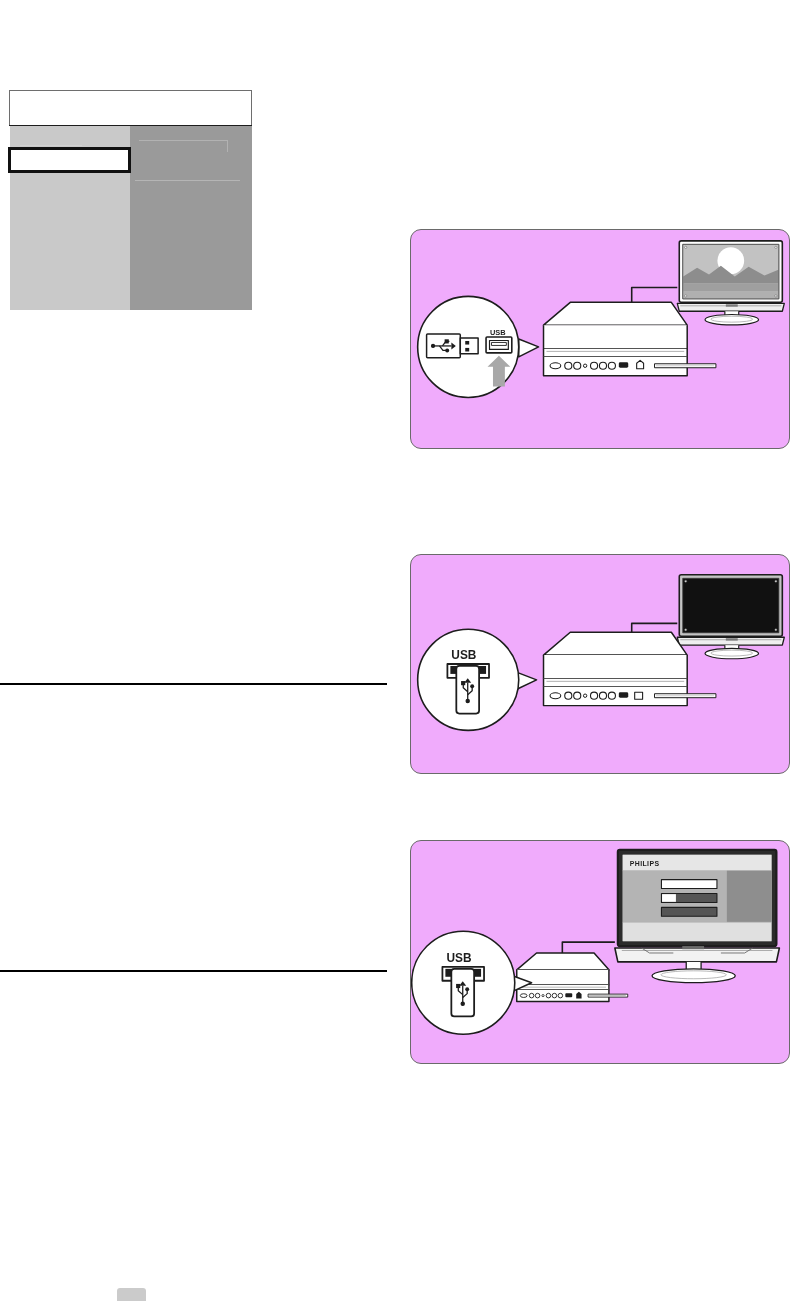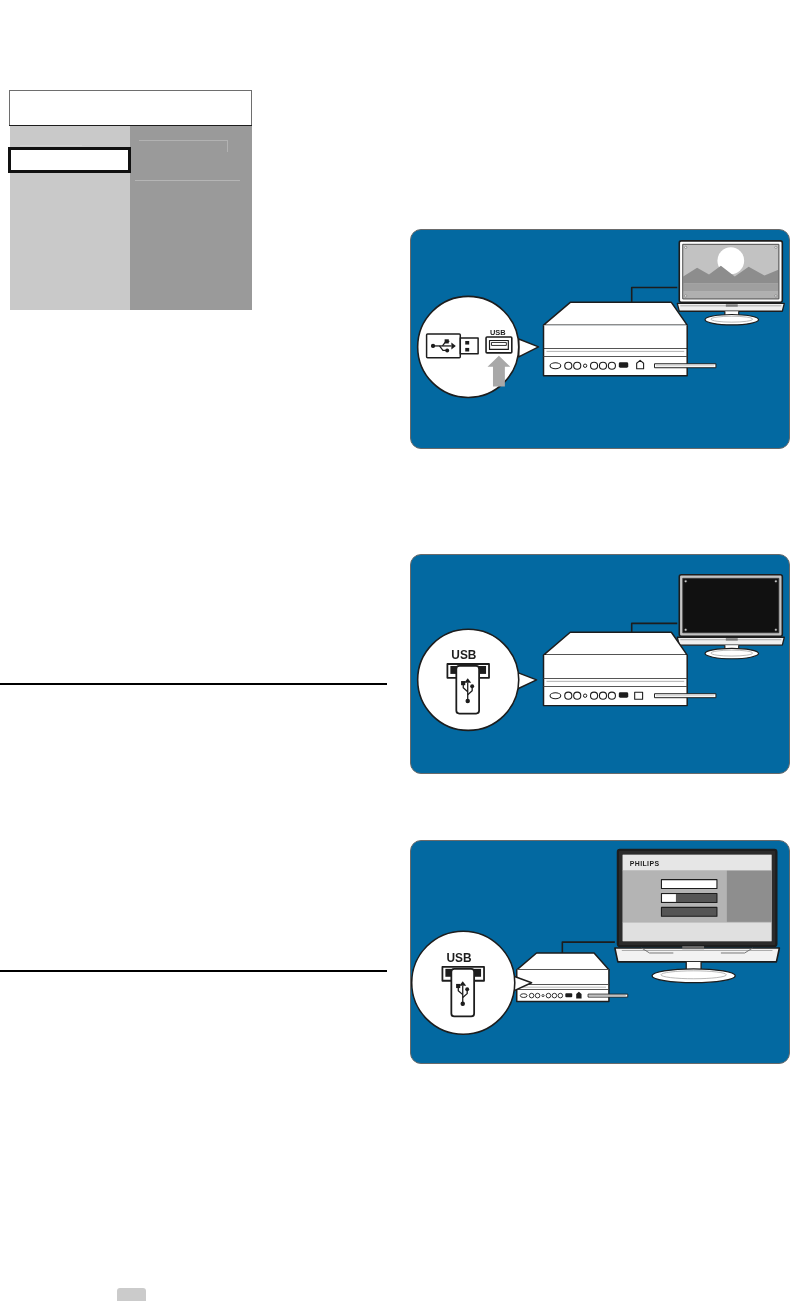--- a/index.html
+++ b/index.html
@@ -53,21 +53,21 @@
   }
 
   
   .hrule{position:absolute;left:0;height:2px;background:#000000;width:387px;}
   #hrule-1{top:683px;}
   #hrule-2{top:970px;}
 
   
   .figbox{
     position:absolute;border:1px solid #6a6a6a;border-radius:11px;
-    background:#0369a1;box-sizing:border-box;
+    background:#f0abfc;box-sizing:border-box;
   }
   #figure-1{left:410px;top:229px;width:380px;height:220px;}
   #figure-2{left:410px;top:554px;width:380px;height:220px;}
   #figure-3{left:410px;top:840px;width:380px;height:224px;}
   .figsvg{display:block;width:100%;height:100%;}
 
   
   .page-badge{
     position:absolute;left:117px;top:1288px;width:29px;height:16px;
     background:#cbcbcb;border-radius:3px;

